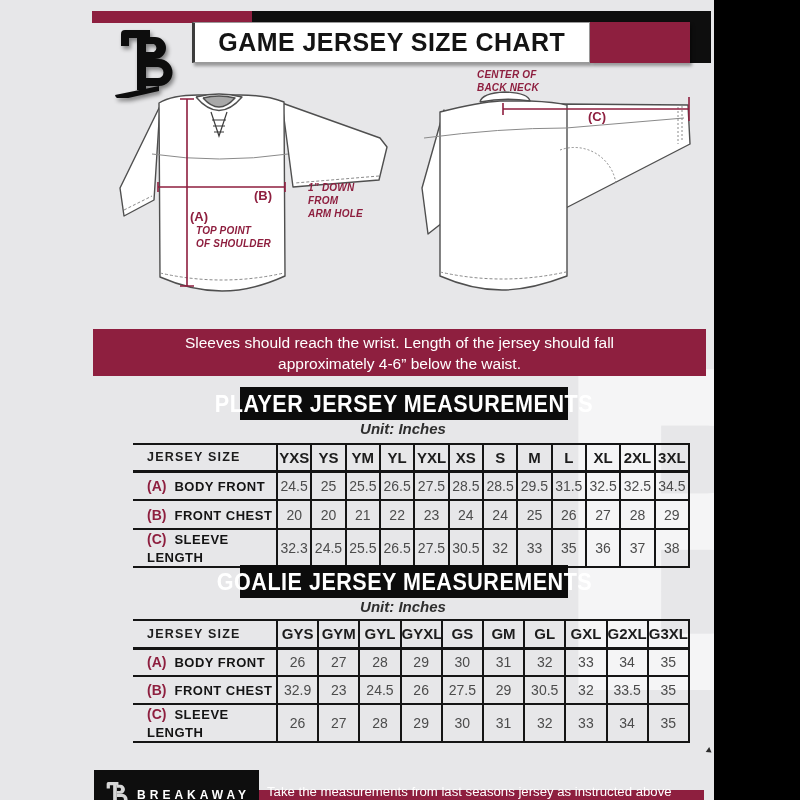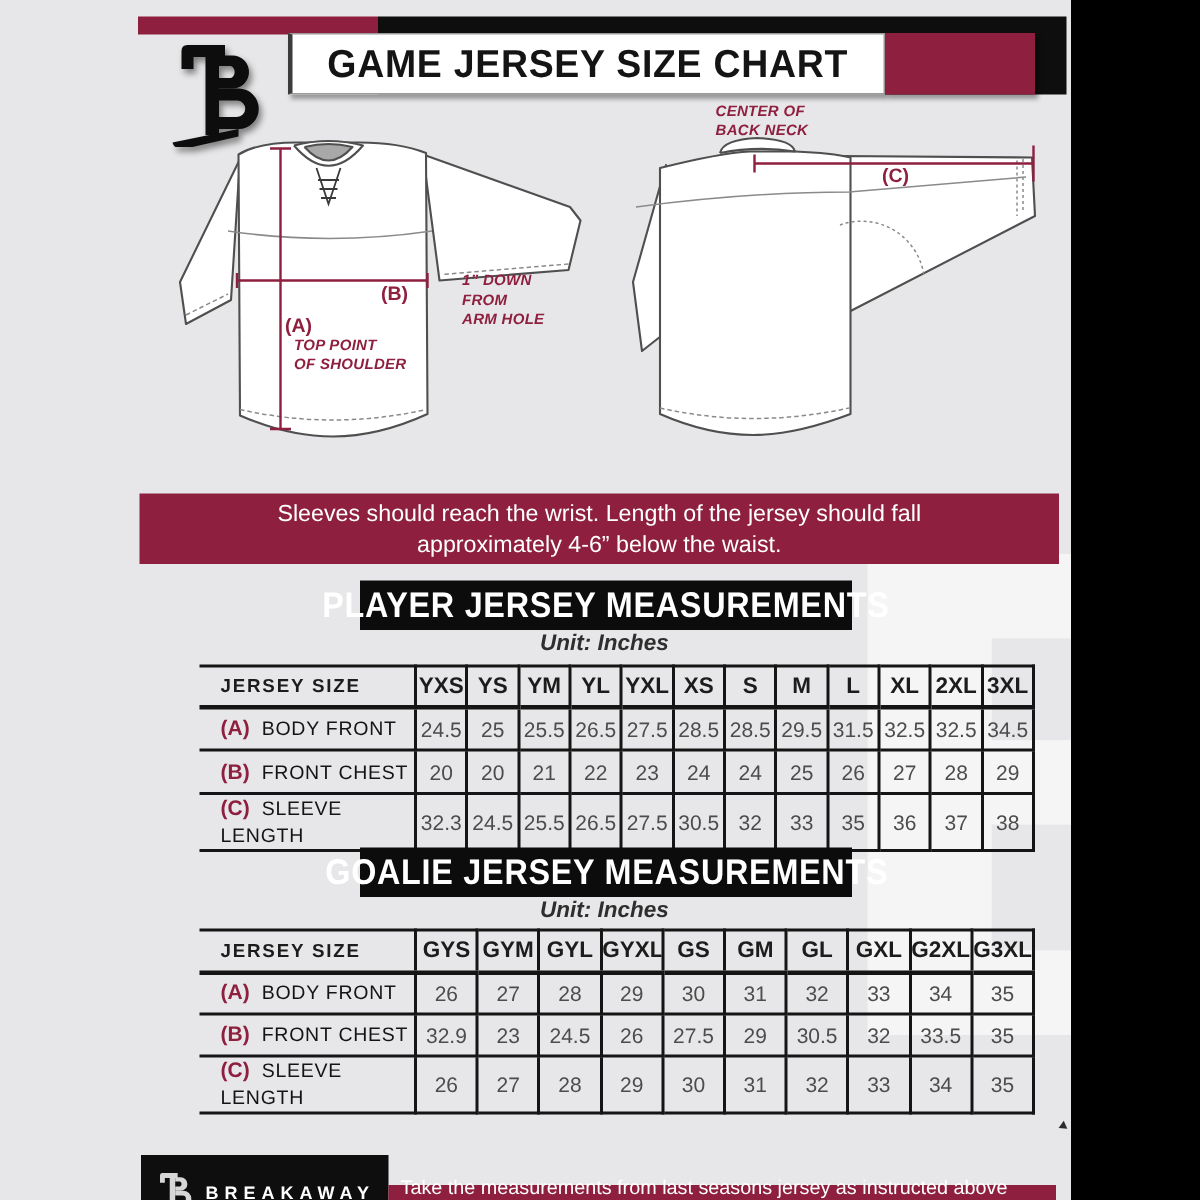--- a/index.html
+++ b/index.html
@@ -52,21 +52,21 @@
   table.meas{border-collapse:collapse;table-layout:fixed;width:557px;z-index:6;position:absolute;left:133px;}
   table.meas td, table.meas th{border:2px solid #151515;text-align:center;padding:0;overflow:hidden;}
   table.meas th{border-bottom-width:3px;}
   #player-table tr{height:29px;} #player-table thead tr{height:27px;}
   #goalie-table tr{height:28px;} #goalie-table thead tr{height:28px;}
   .lblhead{font-size:12.5px;font-weight:bold;letter-spacing:1.2px;color:#1c1c1c;}
   .sizehead{font-size:15px;font-weight:bold;color:#1c1c1c;}
   .val{font-size:14px;color:#4c4c4c;}
   .lblcell{text-align:left !important;padding-left:14px !important;border-left:none !important;}
   .lblcell .key{color:#8e1f3f;font-weight:800;font-size:14px;margin-right:8px;}
-  .lblcell .lbl{font-size:13px;color:#141414;font-weight:normal;letter-spacing:.5px;text-align:center;}
+  .lblcell .lbl{font-size:13px;color:#141414;font-weight:bold;letter-spacing:.5px;text-align:center;}
 
   
   #footer-black{left:94px;top:742px;width:165px;height:50px;background:#0e0e0e;z-index:6;
       display:flex;align-items:center;justify-content:center;gap:8px;margin-top:28px;}
   #footer-brand{color:#fff;font-size:12px;font-weight:bold;letter-spacing:4px;}
   #footer-maroon{left:259px;top:742px;width:445px;height:34px;background:#8e1f3f;z-index:6;
       box-sizing:border-box;padding:3px 8px;display:flex;align-items:center;margin-top:48px;}
   #footer-maroon .n{color:#fff;font-size:13.2px;line-height:15.5px;white-space:pre-line;}
 
   #tiny-mark{left:707px;top:748px;width:0;height:0;z-index:7;

